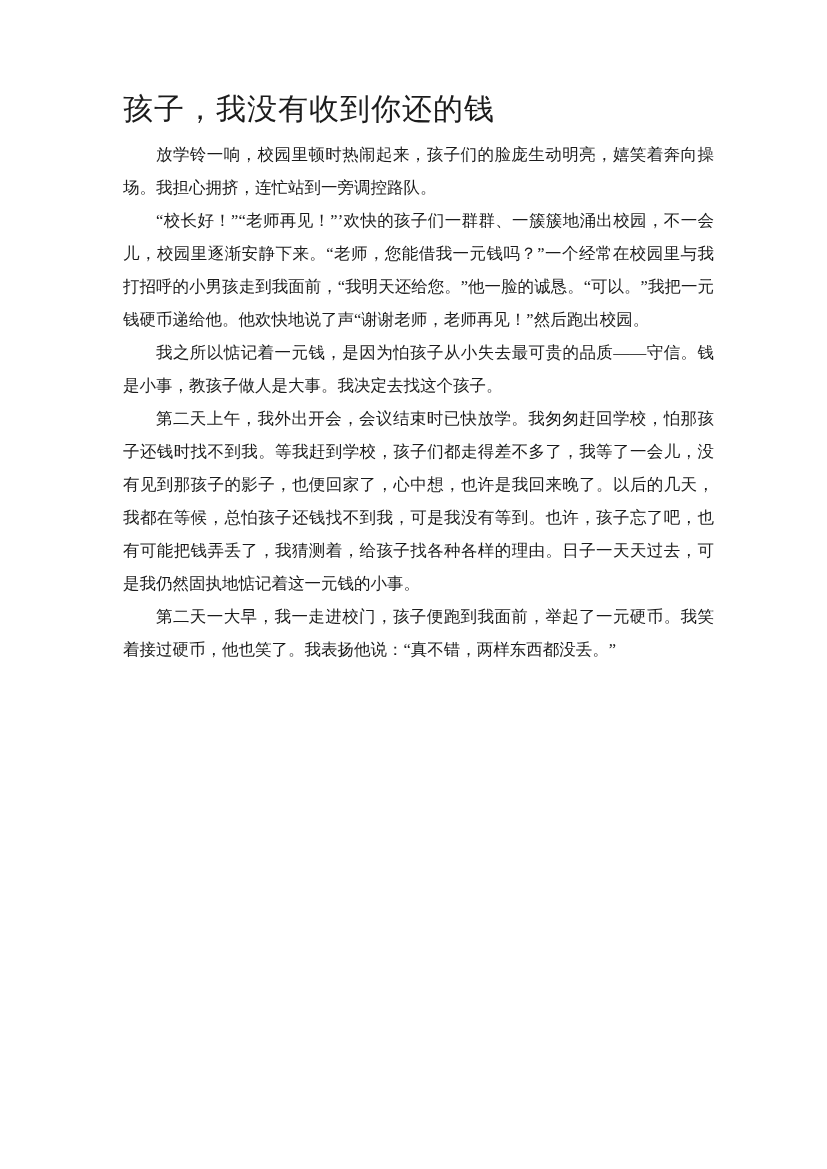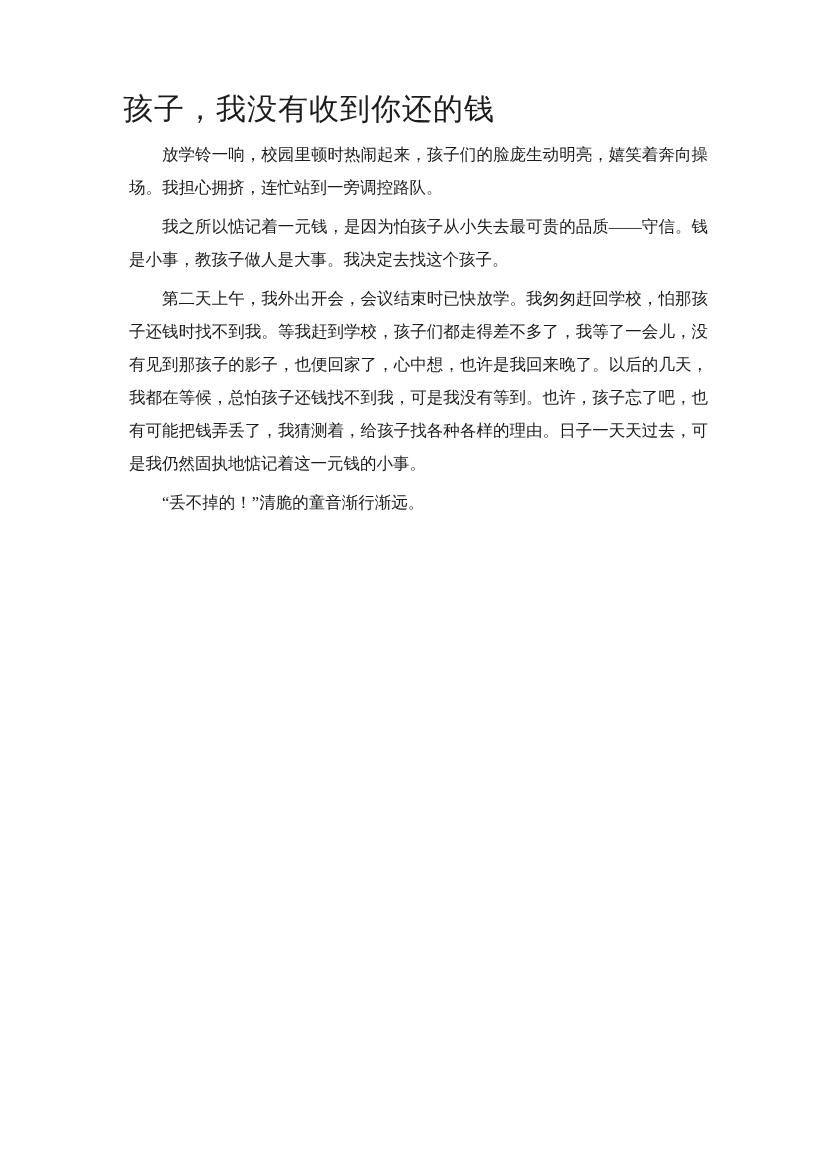--- a/index.html
+++ b/index.html
@@ -26,30 +26,31 @@
     font-size: 30px;
     line-height: 42px;
     font-weight: normal;
     letter-spacing: 1px;
     margin: 0 0 8px 0;
     white-space: nowrap;
   }
   .para {
     font-size: 16.5px;
     line-height: 33px;
-    margin: 6px;
+    margin: 0;
     text-indent: 2em;
     text-align: justify;
     word-break: break-all;
   }
 </style>
 </head>
 <body>
 
 <div class="page">
   <div class="content">
     <h1 class="doc-title">孩子，我没有收到你还的钱</h1>
     <p class="para">放学铃一响，校园里顿时热闹起来，孩子们的脸庞生动明亮，嬉笑着奔向操场。我担心拥挤，连忙站到一旁调控路队。</p>
+    <p class="para">“校长好！”“老师再见！”’欢快的孩子们一群群、一簇簇地涌出校园，不一会儿，校园里逐渐安静下来。“老师，您能借我一元钱吗？”一个经常在校园里与我打招呼的小男孩走到我面前，“我明天还给您。”他一脸的诚恳。“可以。”我把一元钱硬币递给他。他欢快地说了声“谢谢老师，老师再见！”然后跑出校园。</p>
     <p class="para">我之所以惦记着一元钱，是因为怕孩子从小失去最可贵的品质——守信。钱是小事，教孩子做人是大事。我决定去找这个孩子。</p>
     <p class="para">第二天上午，我外出开会，会议结束时已快放学。我匆匆赶回学校，怕那孩子还钱时找不到我。等我赶到学校，孩子们都走得差不多了，我等了一会儿，没有见到那孩子的影子，也便回家了，心中想，也许是我回来晚了。以后的几天，我都在等候，总怕孩子还钱找不到我，可是我没有等到。也许，孩子忘了吧，也有可能把钱弄丢了，我猜测着，给孩子找各种各样的理由。日子一天天过去，可是我仍然固执地惦记着这一元钱的小事。</p>
-    <p class="para">“丢不掉的！”清脆的童音渐行渐远。</p>
+    <p class="para">第二天一大早，我一走进校门，孩子便跑到我面前，举起了一元硬币。我笑着接过硬币，他也笑了。我表扬他说：“真不错，两样东西都没丢。”</p>
   </div>
 </div>
 
 </body></html>

